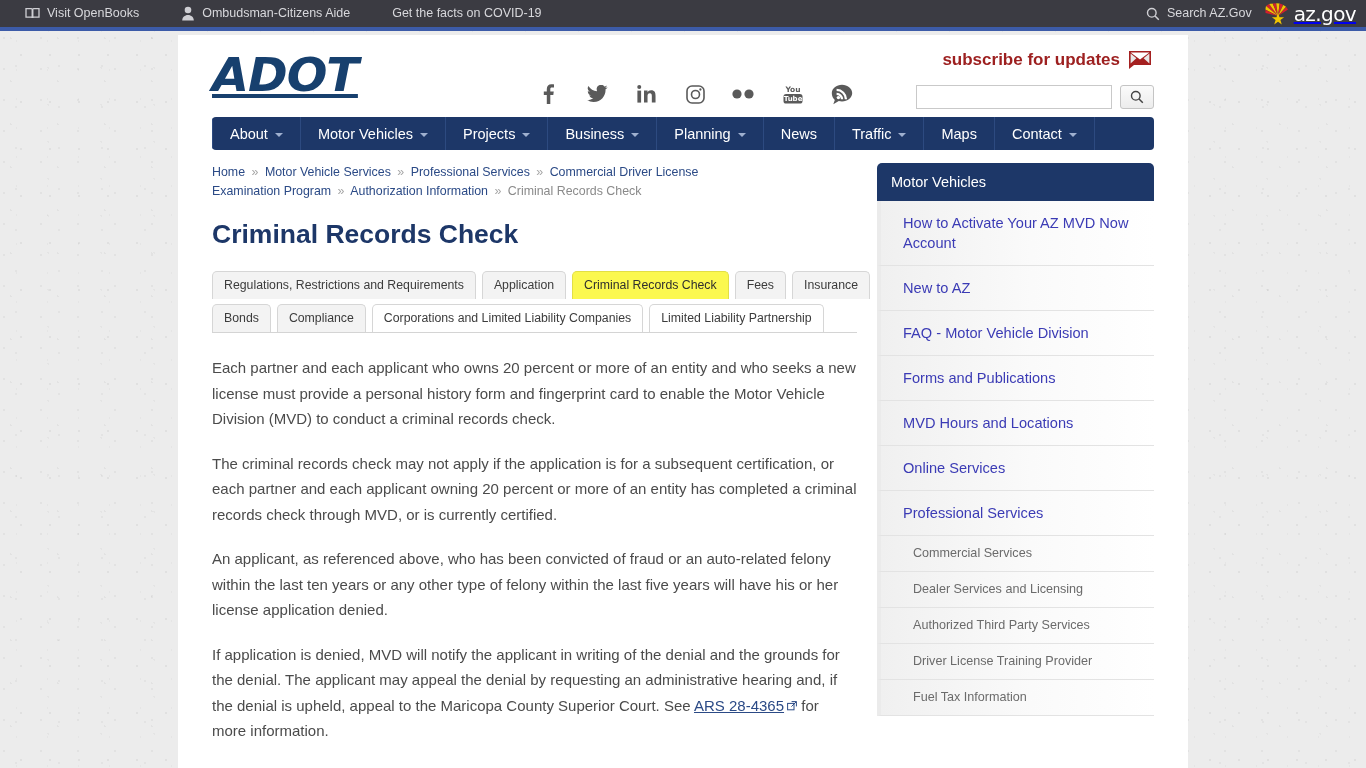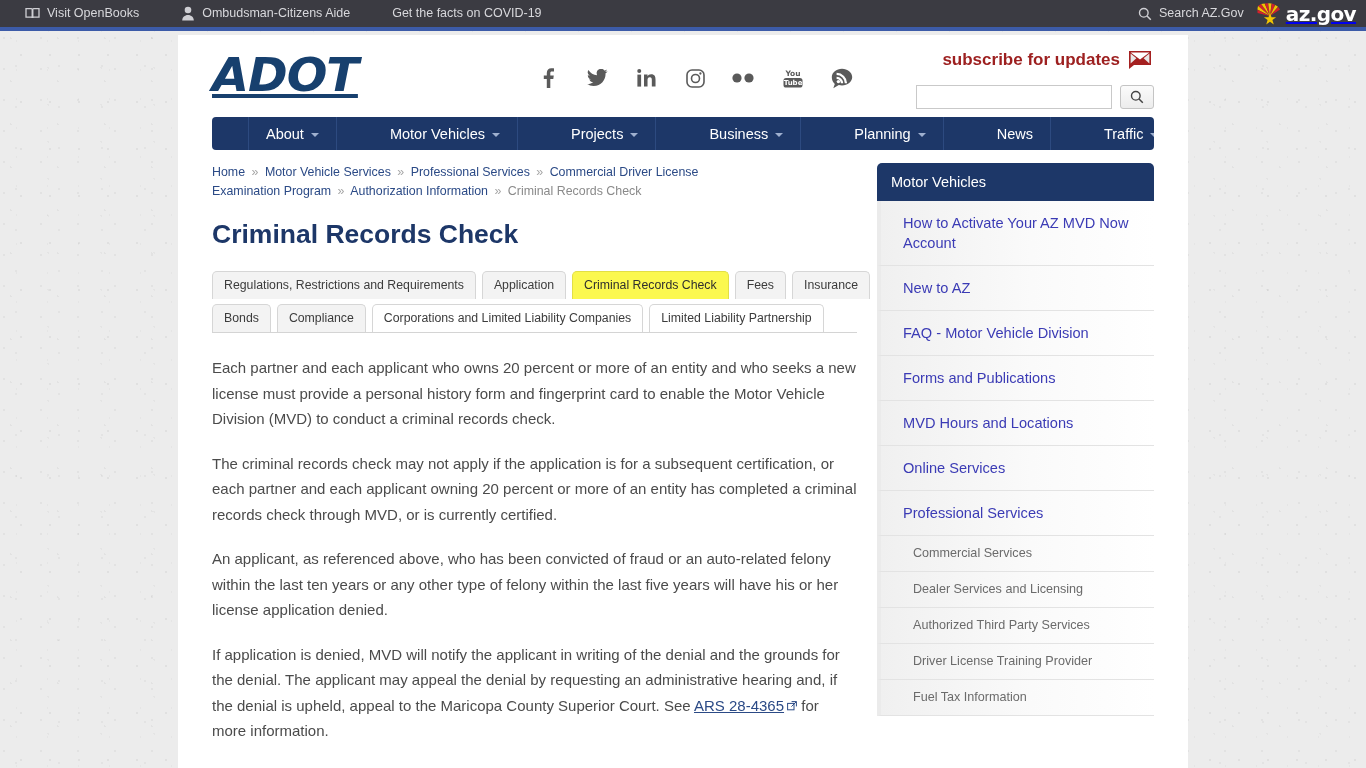--- a/index.html
+++ b/index.html
@@ -34,21 +34,21 @@
     display: flex; align-items: center; gap: 7px;
     color: #d8d8dc; font-size: 12.5px; text-decoration: none;
     padding: 0 13px; line-height: 1; white-space: nowrap;
   }
   .sb-right { display: flex; align-items: center; gap: 0; padding-right: 10px; }
   .ico { display: inline-flex; align-items: center; justify-content: center; }
 
   
   .azgov { display: flex; align-items: center; gap: 3px; }
   .azgov-word {
-    color: #ffffff; font-size: 20px; font-weight: bold; letter-spacing: -0.6px;
+    color: #ffffff; font-size: 20px; font-weight: normal; letter-spacing: -0.6px;
     font-family: "DejaVu Sans", sans-serif;
   }
 
   
   #page-shell {
     position: absolute; left: 178px; top: 35px;
     width: 1010px; height: 733px;
     background: #ffffff;
   }
   #inner { position: relative; padding: 0 25px; }
@@ -58,21 +58,21 @@
   #adot-logo {
     position: absolute; left: 9px; top: 13px;
     font-family: "DejaVu Sans", sans-serif;
     font-style: italic; font-weight: bold;
     font-size: 46px; letter-spacing: -1px;
     color: #17406e;
     transform: scaleX(1.04);
     transform-origin: left center;
   }
   #social {
-    position: absolute; left: 332px; top: 32px;
+    position: absolute; left: 332px; top: 48px;
     display: flex; align-items: center; gap: 23px;
   }
   .soc { width: 26px; height: 22px; display: flex; align-items: center; justify-content: center; color: #5a5a5a; }
 
   #subscribe {
     position: absolute; right: 9px; top: 14px;
     display: flex; align-items: center; gap: 8px;
     color: #9d2020; font-weight: bold; font-size: 17px;
     text-decoration: none;
   }
@@ -97,21 +97,20 @@
   #mainnav {
     position: relative; margin: 0 9px;
     height: 33px; background: #1d3768; border-radius: 4px;
     display: flex; align-items: stretch; overflow: hidden;
   }
   .nav-item {
     display: flex; align-items: center; gap: 7px;
     padding: 0 17px; color: #ffffff; font-size: 14.5px;
     text-decoration: none; white-space: nowrap;
     border-right: 1px solid #2d4a80;
-    margin-left: 36px;
   }
   .nav-item:first-child { border-left: 1px solid #2d4a80; }
   .caret {
     width: 0; height: 0;
     border-left: 4px solid transparent; border-right: 4px solid transparent;
     border-top: 4px solid #9fb0cf; margin-top: 2px;
   }
 
   
   #cols { display: flex; margin-top: 13px; padding: 0 9px; gap: 20px; }

